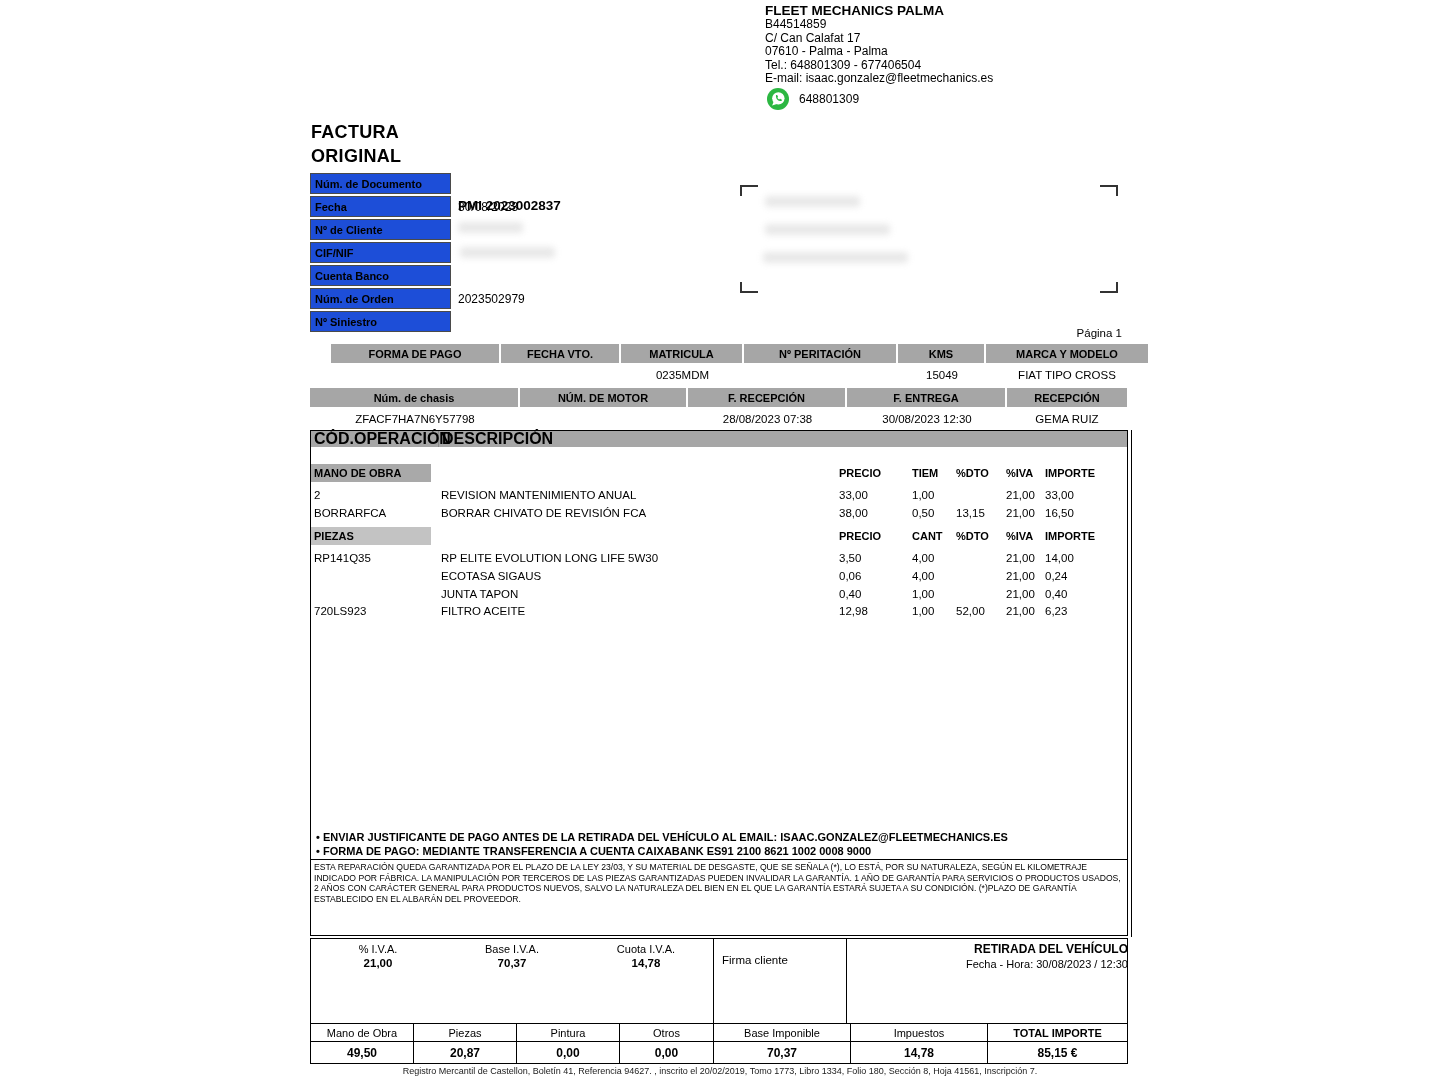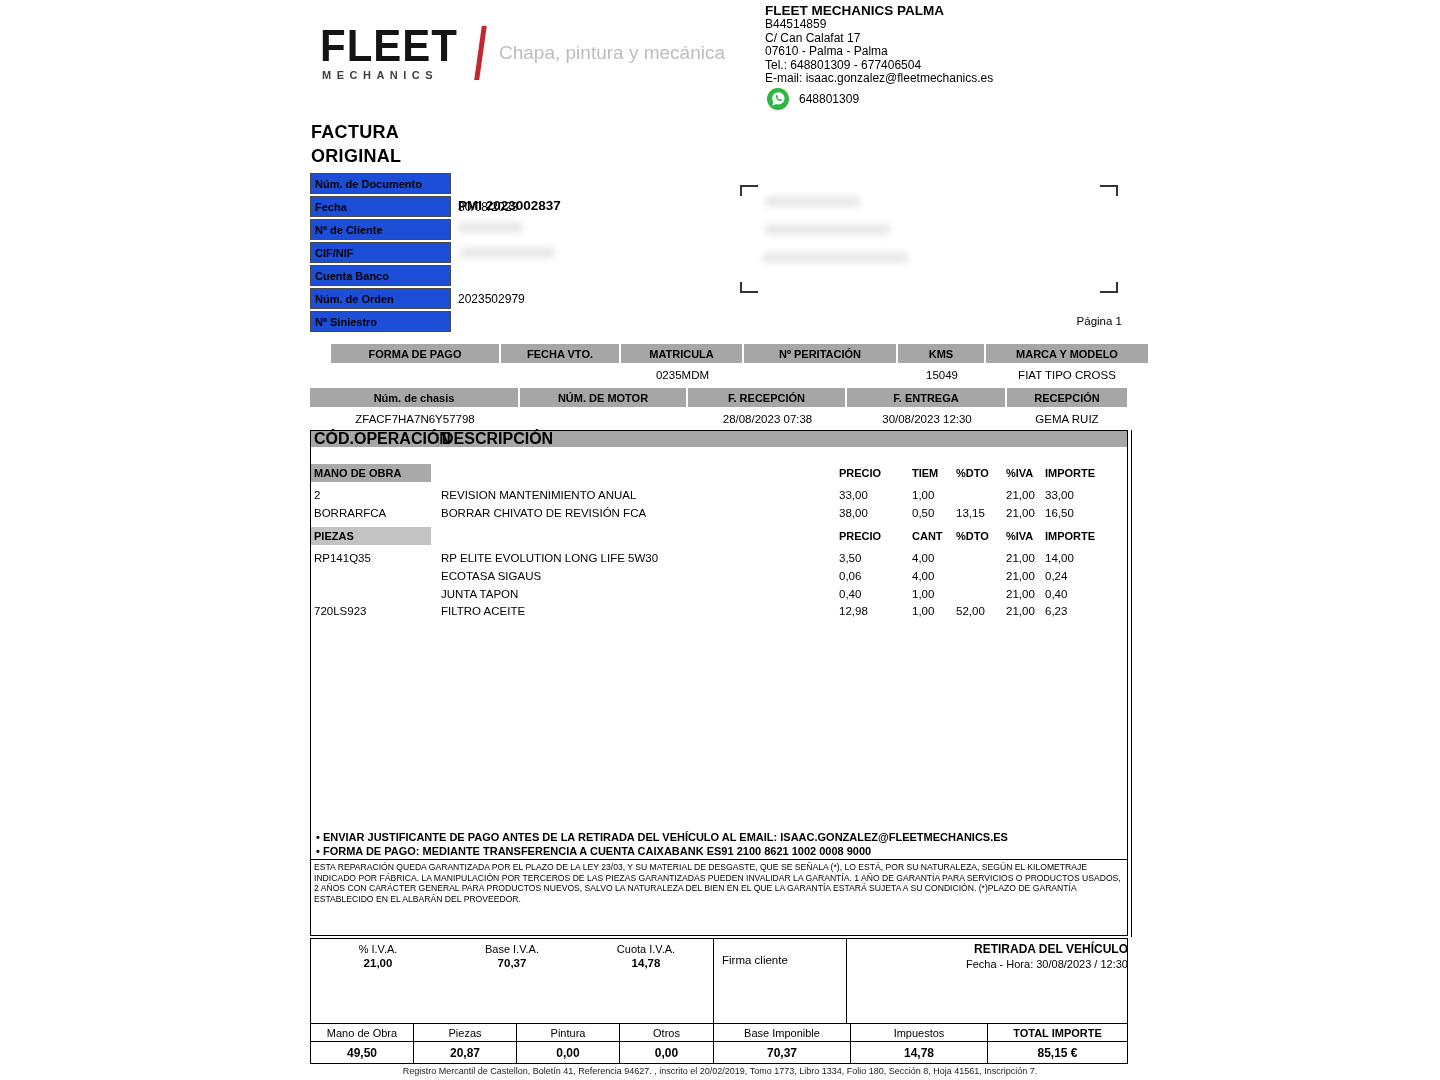--- a/index.html
+++ b/index.html
@@ -30,21 +30,21 @@
   
   .doc-info { position:absolute; left:310px; top:172px; }
   .doc-row { display:flex; align-items:center; height:23px; }
   .doc-label {
     width:141px; height:21px; background:#1d4ed8; border:1px solid #4a4a4a;
     font-size:11px; font-weight:bold; padding:0 4px; display:flex; align-items:center;text-align:center;
   }
   .doc-value { margin-left:7px; font-size:12px; white-space:nowrap; }
   .doc-value.strong { font-weight:bold; font-size:13.5px;margin-top:44px; }
 
-  .pagina { position:absolute; left:1000px; top:315px; width:122px; text-align:right; font-size:11.5px; }
+  .pagina { position:absolute; left:1000px; top:327px; width:122px; text-align:right; font-size:11.5px; }
 
   
   .addr-window { position:absolute; left:740px; top:185px; width:378px; height:108px; }
   .corner { position:absolute; width:18px; height:11px; }
   .corner.tl { left:0; top:0; border-left:2px solid #333; border-top:2px solid #333; }
   .corner.tr { right:0; top:0; border-right:2px solid #333; border-top:2px solid #333; }
   .corner.bl { left:0; bottom:0; border-left:2px solid #333; border-bottom:2px solid #333; }
   .corner.br { right:0; bottom:0; border-right:2px solid #333; border-bottom:2px solid #333; }
   .smudge { position:absolute; background:#c7c7c7; opacity:0.4; filter:blur(3px); border-radius:3px; }
 
@@ -108,28 +108,20 @@
   .t-vals > div { font-size:12px; font-weight:bold; text-align:center; padding:4px 0 3px; border-right:1px solid #000; }
   .t-vals > div:last-child { border-right:none; }
 
   .footer { position:absolute; left:0; top:1066px; width:100%; text-align:center; font-size:9px; color:#1a1a1a; }
 </style>
 </head>
 <body>
 
 <div class="page">
 
-  <div class="logo">
-    <div class="logo-text">
-      <div class="logo-fleet">FLEET</div>
-      <div class="logo-mechanics">MECHANICS</div>
-    </div>
-    <div class="logo-bar"></div>
-    <div class="logo-tagline">Chapa, pintura y mecánica</div>
-  </div>
 
   <div class="company">
     <div class="company-name">FLEET MECHANICS PALMA</div>
     <div>B44514859</div>
     <div>C/ Can Calafat 17</div>
     <div>07610 - Palma - Palma</div>
     <div>Tel.: 648801309 - 677406504</div>
     <div>E-mail: isaac.gonzalez@fleetmechanics.es</div>
   </div>
 

